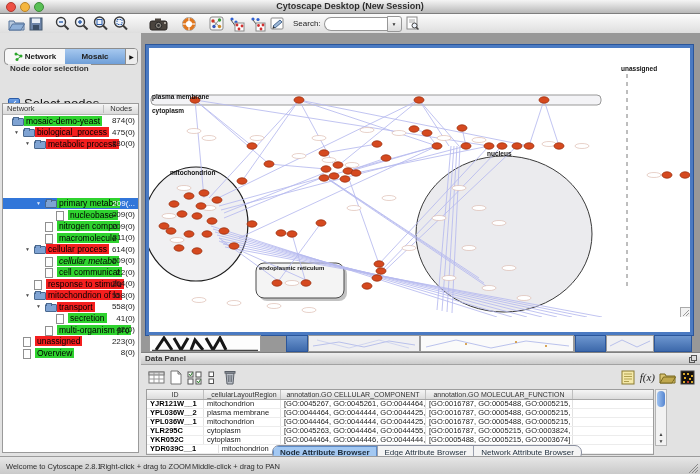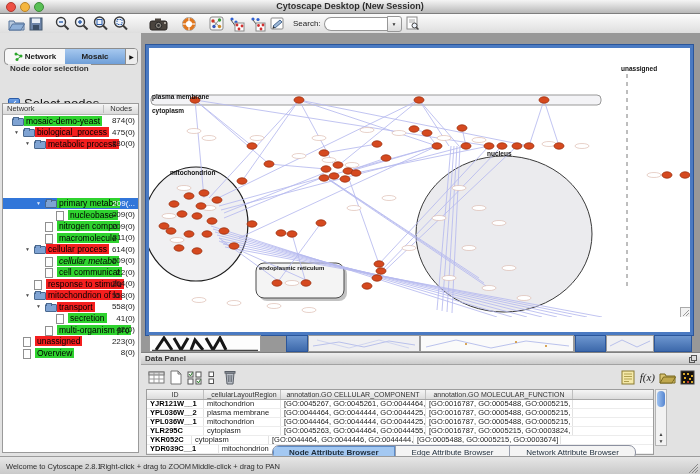--- a/index.html
+++ b/index.html
@@ -106,21 +106,21 @@
       overflow:hidden;white-space:nowrap;box-sizing:border-box;}
   .dc.id{font-weight:bold;color:#000;}
   #dpScroll{position:absolute;left:514px;top:36px;width:12px;height:57px;background:#f2f2f2;
     border:1px solid #b5b5b5;box-sizing:border-box;}
   #dpThumb{position:absolute;left:1px;top:1px;width:8px;height:16px;border-radius:4px;
     background:linear-gradient(90deg,#9ec2f0,#5585d0);}
   .scArrow{position:absolute;left:0;width:10px;font-size:5px;text-align:center;color:#444;}
   #dpTabs{position:absolute;left:131px;top:92px;height:13px;display:flex;
     border:1px solid #8b90a0;border-radius:7px;overflow:hidden;background:#f4f4f4;}
   .dpTab{font-size:8px;color:#1c2b3a;line-height:13px;text-align:center;
-    border-right:1px solid #9aa0ae;padding:0 16px;white-space:nowrap;}
+    border-right:1px solid #9aa0ae;padding:0 7px;white-space:nowrap;}
   .dpTab:last-child{border-right:none;}
   .dpTab.sel{background:#a3c8f2;box-shadow:inset 0 0 0 1px #5d8cc8;font-weight:bold;}
   
   #status{left:0;top:456px;width:700px;height:18px;
     background:linear-gradient(#e6e6e6,#c8c8c8);border-top:1px solid #9b9b9b;}
   .st{position:absolute;top:5px;font-size:7.5px;color:#2e2e2e;}
   svg{display:block;}
 </style>
 </head>
 <body>
@@ -712,21 +712,21 @@
             <div class="dc" style="width: 80px; border-right: none;"></div>
           </div>
           <div class="drow">
             <div class="dc id" style="width: 57px;">YLR295C</div>
             <div class="dc" style="width: 77px;">cytoplasm</div>
             <div class="dc" style="width: 145px;">[GO:0045263, GO:0044464, GO:0044455, G...</div>
             <div class="dc" style="width: 147px;">[GO:0016787, GO:0005215, GO:0003824, G...</div>
             <div class="dc" style="width: 80px; border-right: none;"></div>
           </div>
           <div class="drow">
-            <div class="dc id" style="width: 45px;">YKR052C</div>
+            <div class="dc id" style="width: 57px;">YKR052C</div>
             <div class="dc" style="width: 77px;">cytoplasm</div>
             <div class="dc" style="width: 145px;">[GO:0044464, GO:0044446, GO:0044444, G...</div>
             <div class="dc" style="width: 147px;">[GO:0005488, GO:0005215, GO:0003674]</div>
             <div class="dc" style="width: 80px; border-right: none;"></div>
           </div>
           <div class="drow">
             <div class="dc id" style="width: 74px;">YDR039C__1</div>
             <div class="dc" style="width: 77px;">mitochondrion</div>
             <div class="dc" style="width: 145px;">[GO:0044464, GO:0044444, GO:0044425, G...</div>
             <div class="dc" style="width: 147px;">[GO:0016787, GO:0005488, GO:0005215, G...</div>

